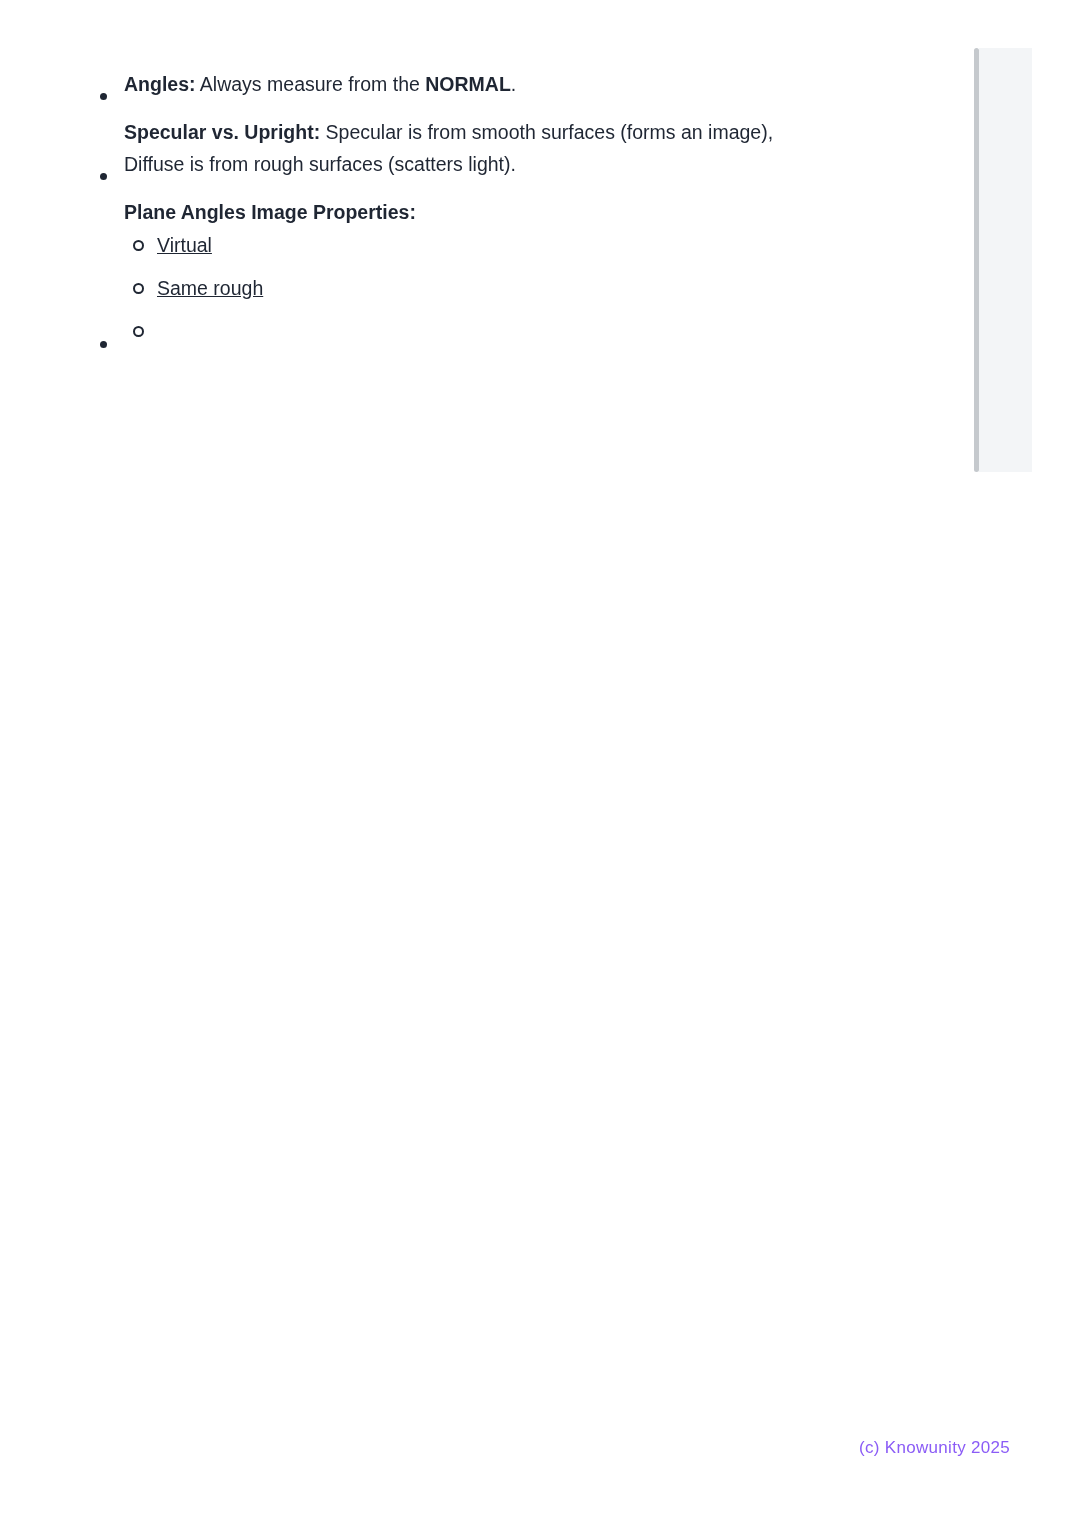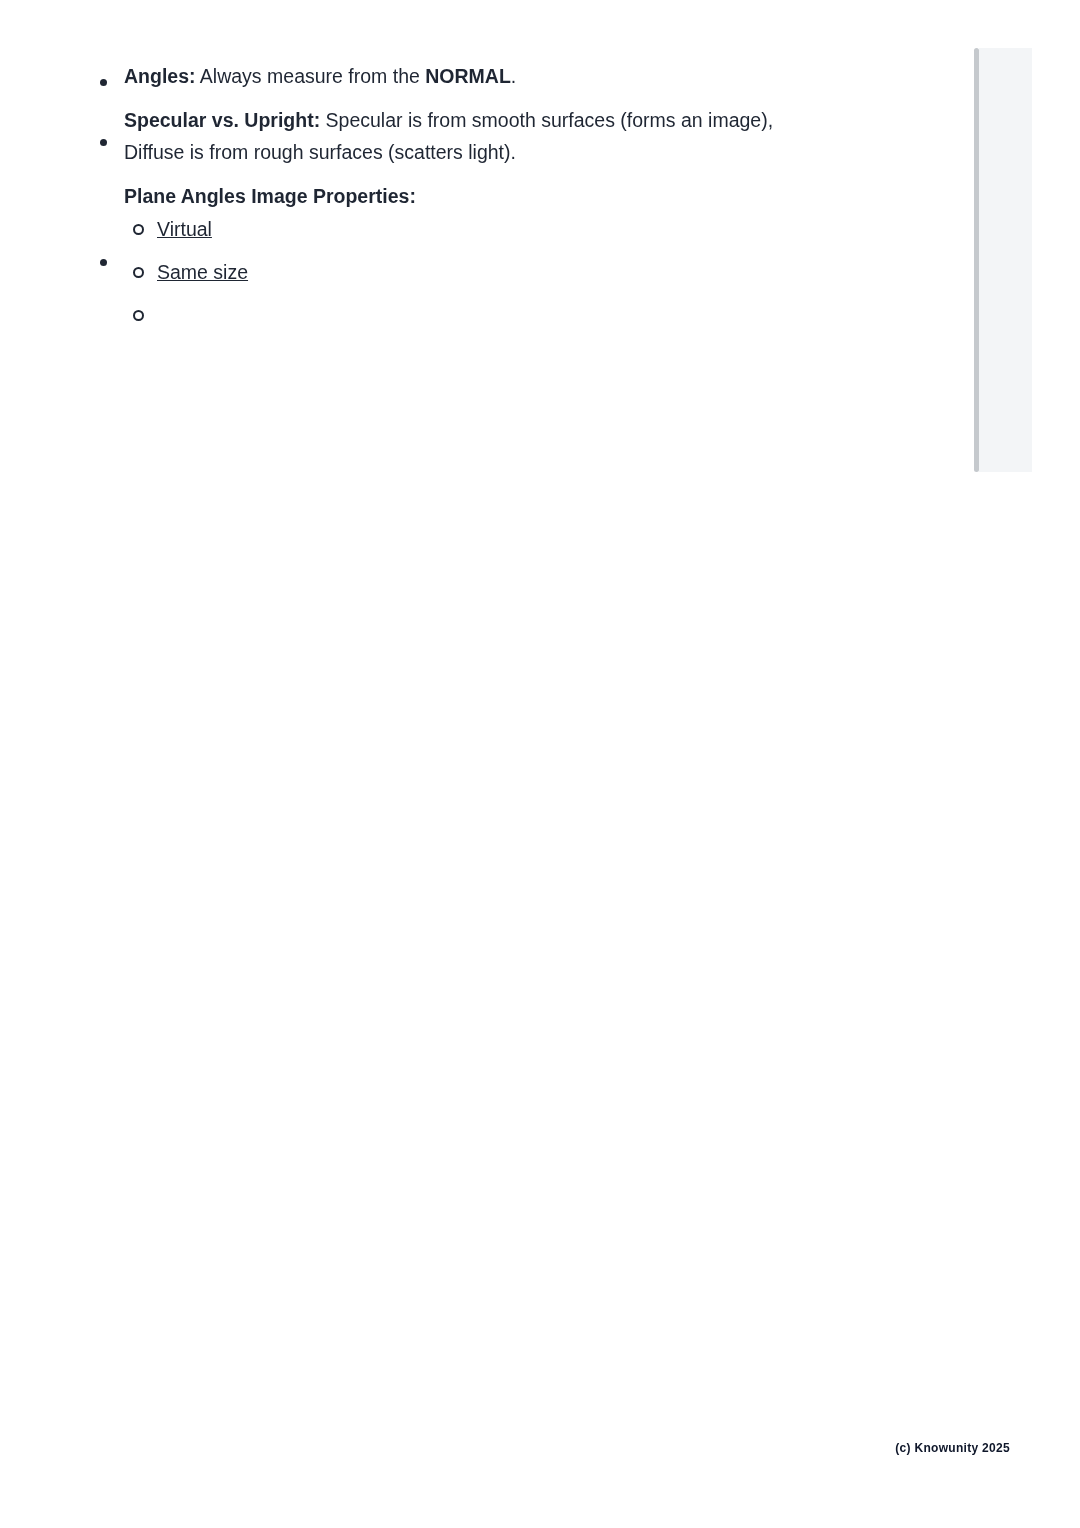--- a/index.html
+++ b/index.html
@@ -21,22 +21,22 @@
     top: 52px;
     width: 740px;
     margin: 0;
     padding: 0;
     list-style: none;
     font-size: 19.5px;
     line-height: 32px;
   }
   .note-item {
     display: flex;
-    align-items: center;
-    margin: 8px 0 12px 0;
+    align-items: flex-end;
+    margin: 16px 0 12px 0;
   }
   .marker-disc {
     flex: none;
     width: 7px;
     height: 7px;
     border-radius: 50%;
     background: #1f2633;
     margin-top: 13px;
     margin-right: 17px;
   }
@@ -86,25 +86,24 @@
     top: 48px;
     width: 5px;
     height: 424px;
     background: #c5c9cd;
     border-radius: 3px;
   }
   .footer-copyright {
     position: absolute;
     top: 1438px;
     right: 70px;
-    font-size: 12px;
+    font-size: 17px;
     line-height: 20px;
-    color: #0f172a;
+    color: #8b5cf6;
     letter-spacing: 0.3px;
-    font-weight: bold;
   }
 </style>
 </head>
 <body>
 
 <div>
 
   <ul class="notes" id="notes-root">
       <li class="note-item">
         <span class="marker-disc"></span>
@@ -116,21 +115,21 @@
       </li>
       <li class="note-item">
         <span class="marker-disc"></span>
         <div class="note-content"><span class="seg-bold">Plane Angles Image Properties:</span><ul class="sub-list">
             <li class="sub-item">
               <span class="marker-circle"></span>
               <div><span>Virtual</span></div>
             </li>
             <li class="sub-item">
               <span class="marker-circle"></span>
-              <div><span>Same size</span></div>
+              <div><span>Same rough</span></div>
             </li>
             <li class="sub-item">
               <span class="marker-circle"></span>
             </li>
           </ul></div>
       </li>
     </ul>
 
   <div class="side-panel"></div>
   <div class="side-strip"></div>

